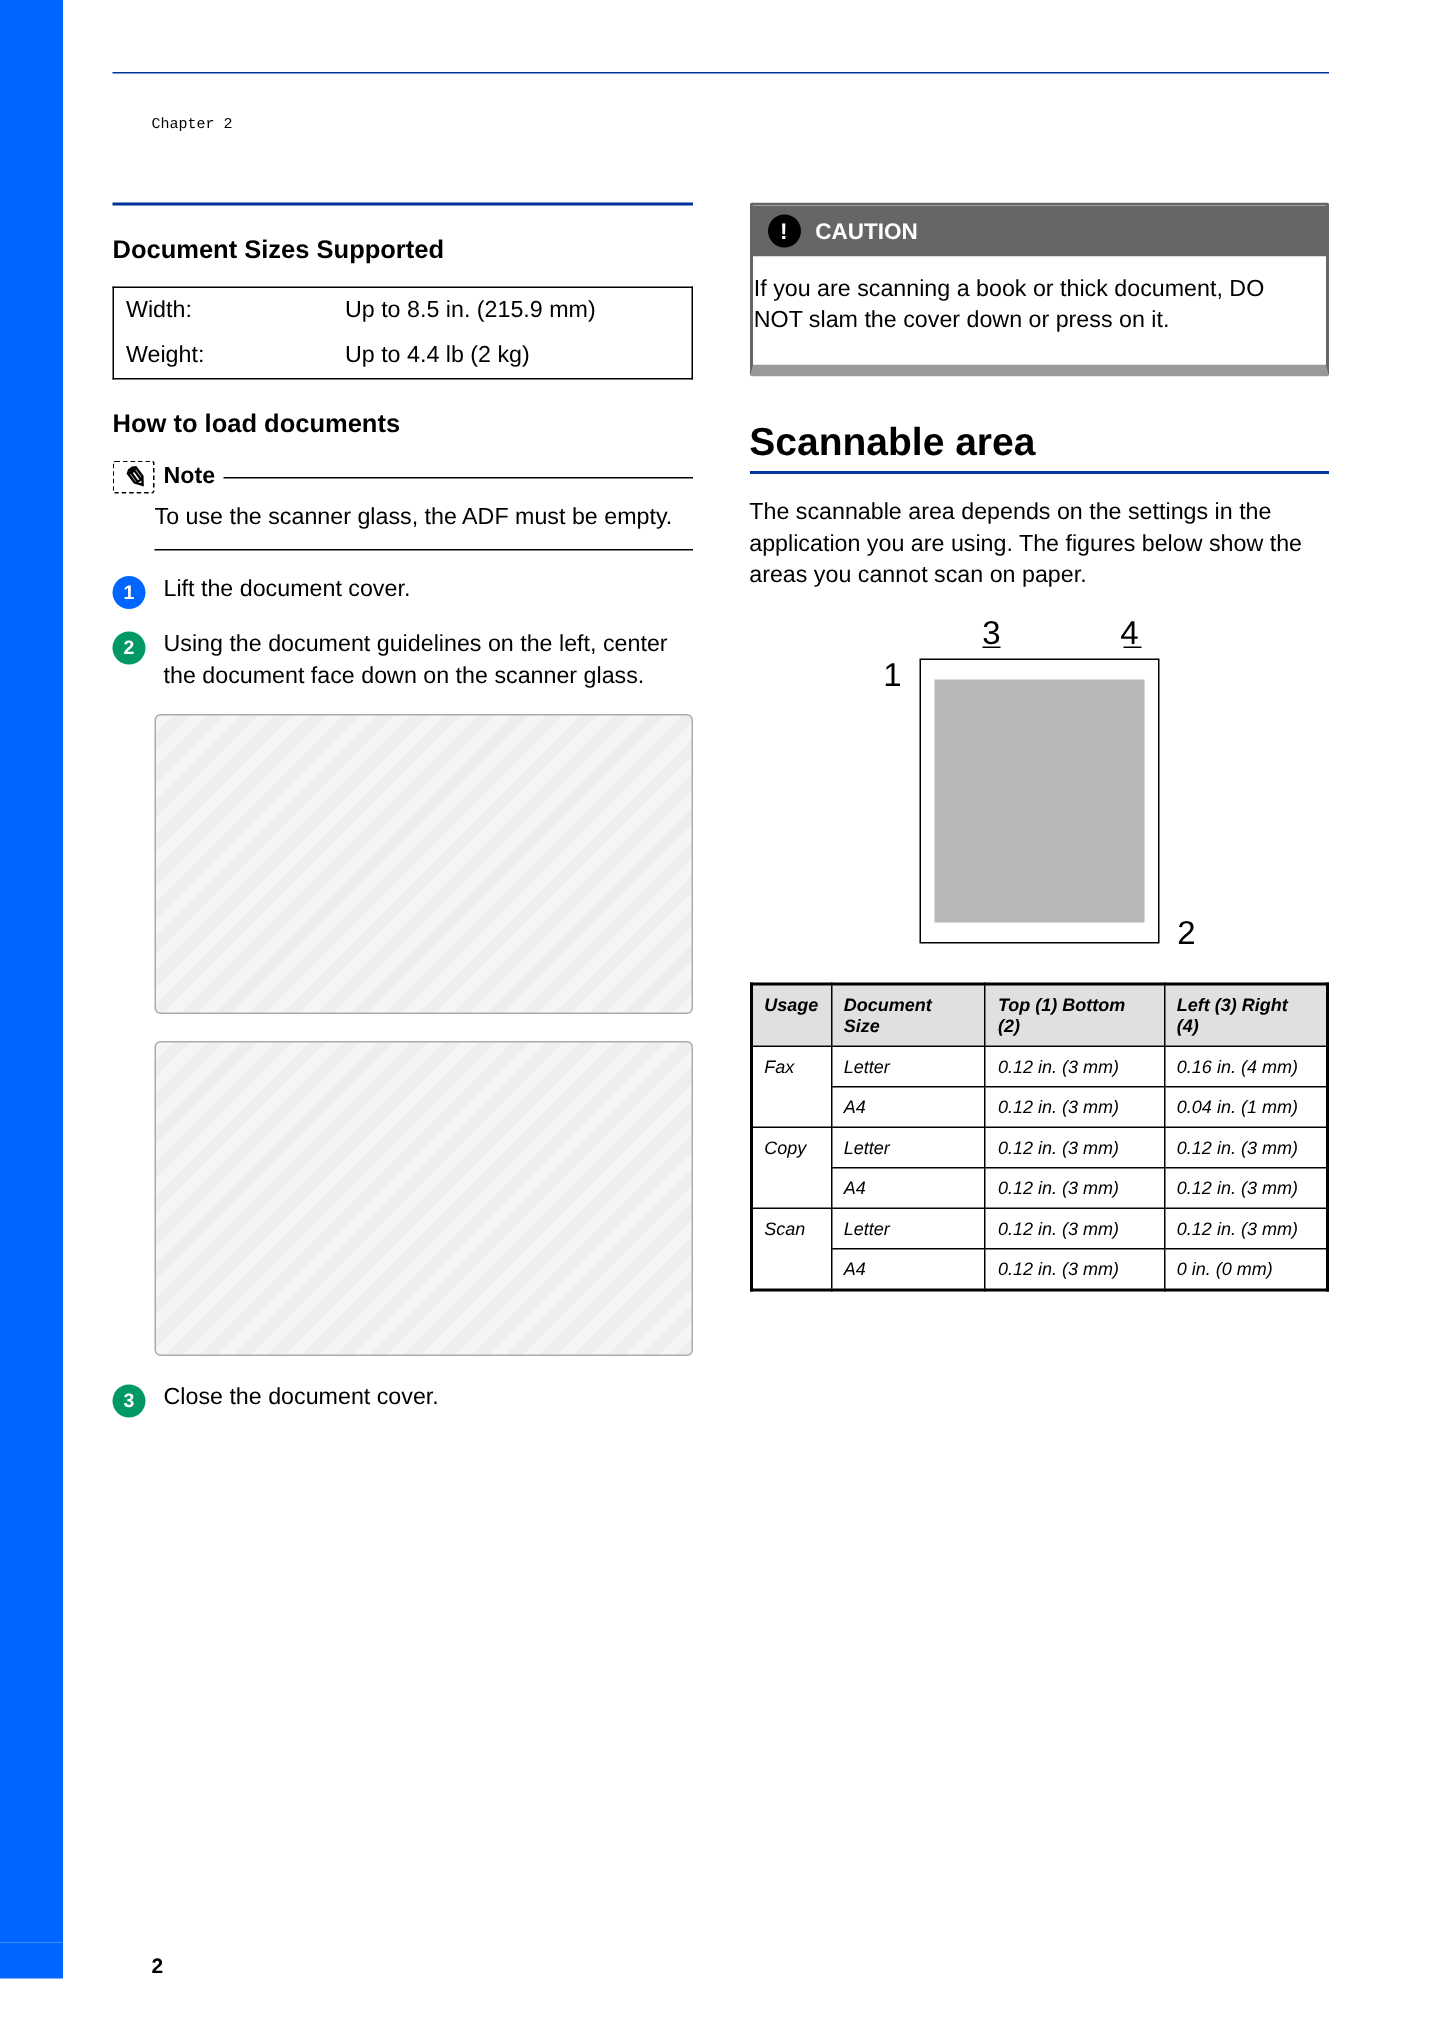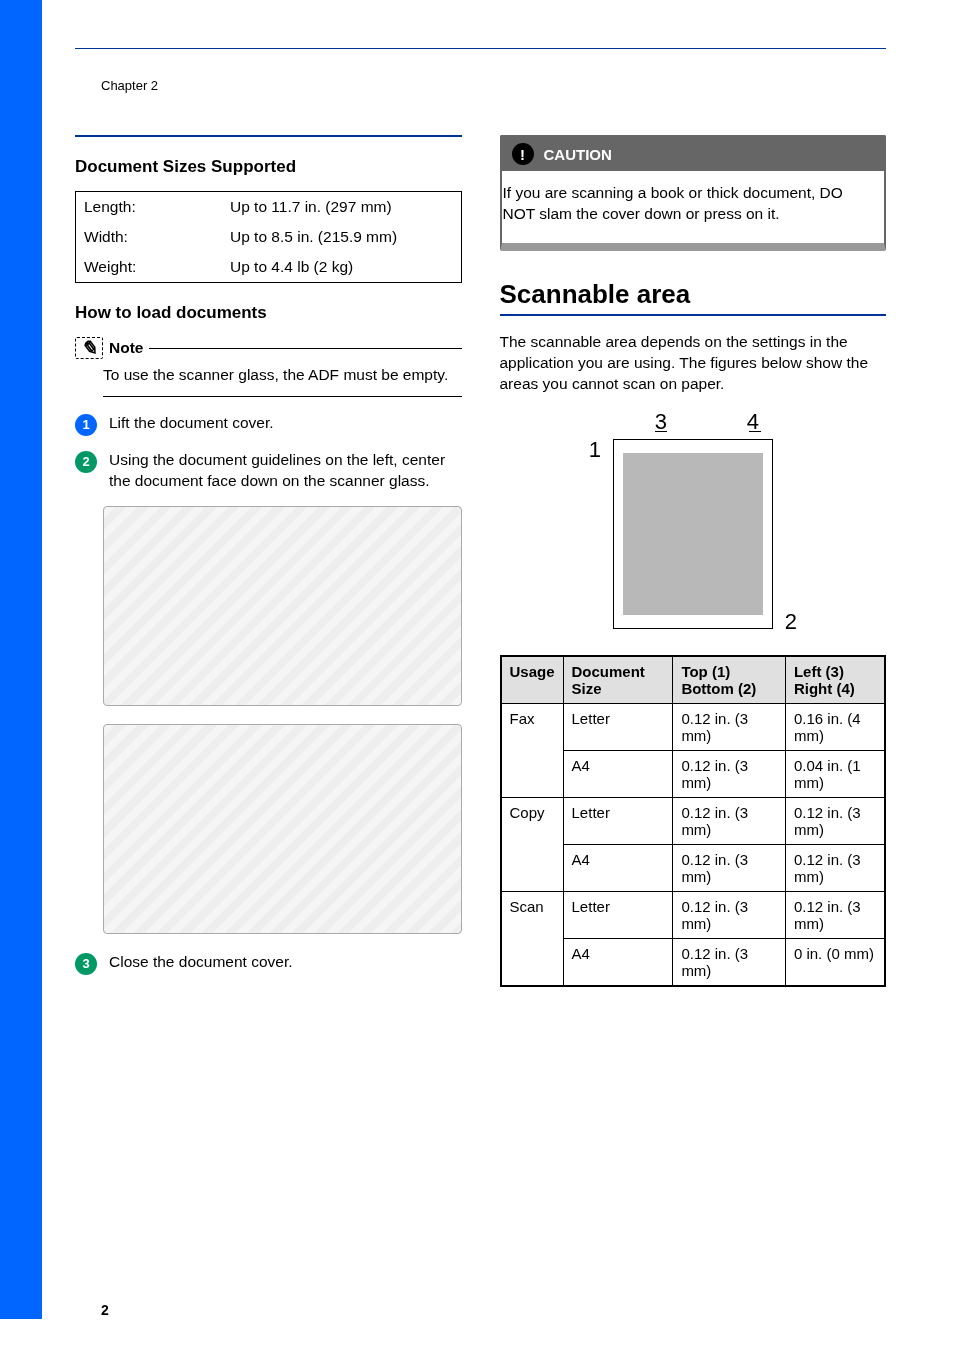--- a/index.html
+++ b/index.html
@@ -30,21 +30,22 @@
   }
   .top-rule {
     position: absolute;
     left: 75px; right: 68px; top: 48px;
     height: 1px;
     background: #003399;
   }
   .chapter {
     position: absolute;
     left: 101px; top: 78px;
-    font-size: 13px;
+    font-size: 10px;
+    font-family: Liberation Mono, monospace;
   }
   .content {
     position: absolute;
     left: 75px; top: 135px;
     right: 68px; bottom: 40px;
     display: flex;
     gap: 38px;
   }
   .col { flex: 1 1 0; }
   h1 {
@@ -161,22 +162,23 @@
   
   table.area {
     width: 100%;
     border-collapse: collapse;
     border: 2px solid #000;
   }
   table.area th, table.area td {
     border: 1px solid #000;
     padding: 6px 8px;
     vertical-align: top;
-    font-size: 15px;
+    font-size: 12px;
     text-align: left;
+    font-style: italic;
   }
   table.area th {
     background: #e0e0e0;
     font-weight: bold;
   }
   .diagram {
     margin: 12px auto 22px auto;
     width: 260px;
     height: 220px;
     position: relative;
@@ -221,24 +223,20 @@
   <div class="chapter">Chapter 2</div>
 
   <div class="content">
 
     <div class="col">
       <div class="h1rule"></div>
 
       <h2>Document Sizes Supported</h2>
       <table class="specs">
         <tbody>
-            <tr>
-          <td>Length:</td>
-          <td>Up to 11.7 in. (297 mm)</td>
-        </tr>
         <tr>
           <td>Width:</td>
           <td>Up to 8.5 in. (215.9 mm)</td>
         </tr>
         <tr>
           <td>Weight:</td>
           <td>Up to 4.4 lb (2 kg)</td>
         </tr>
       </tbody>
         </table>

